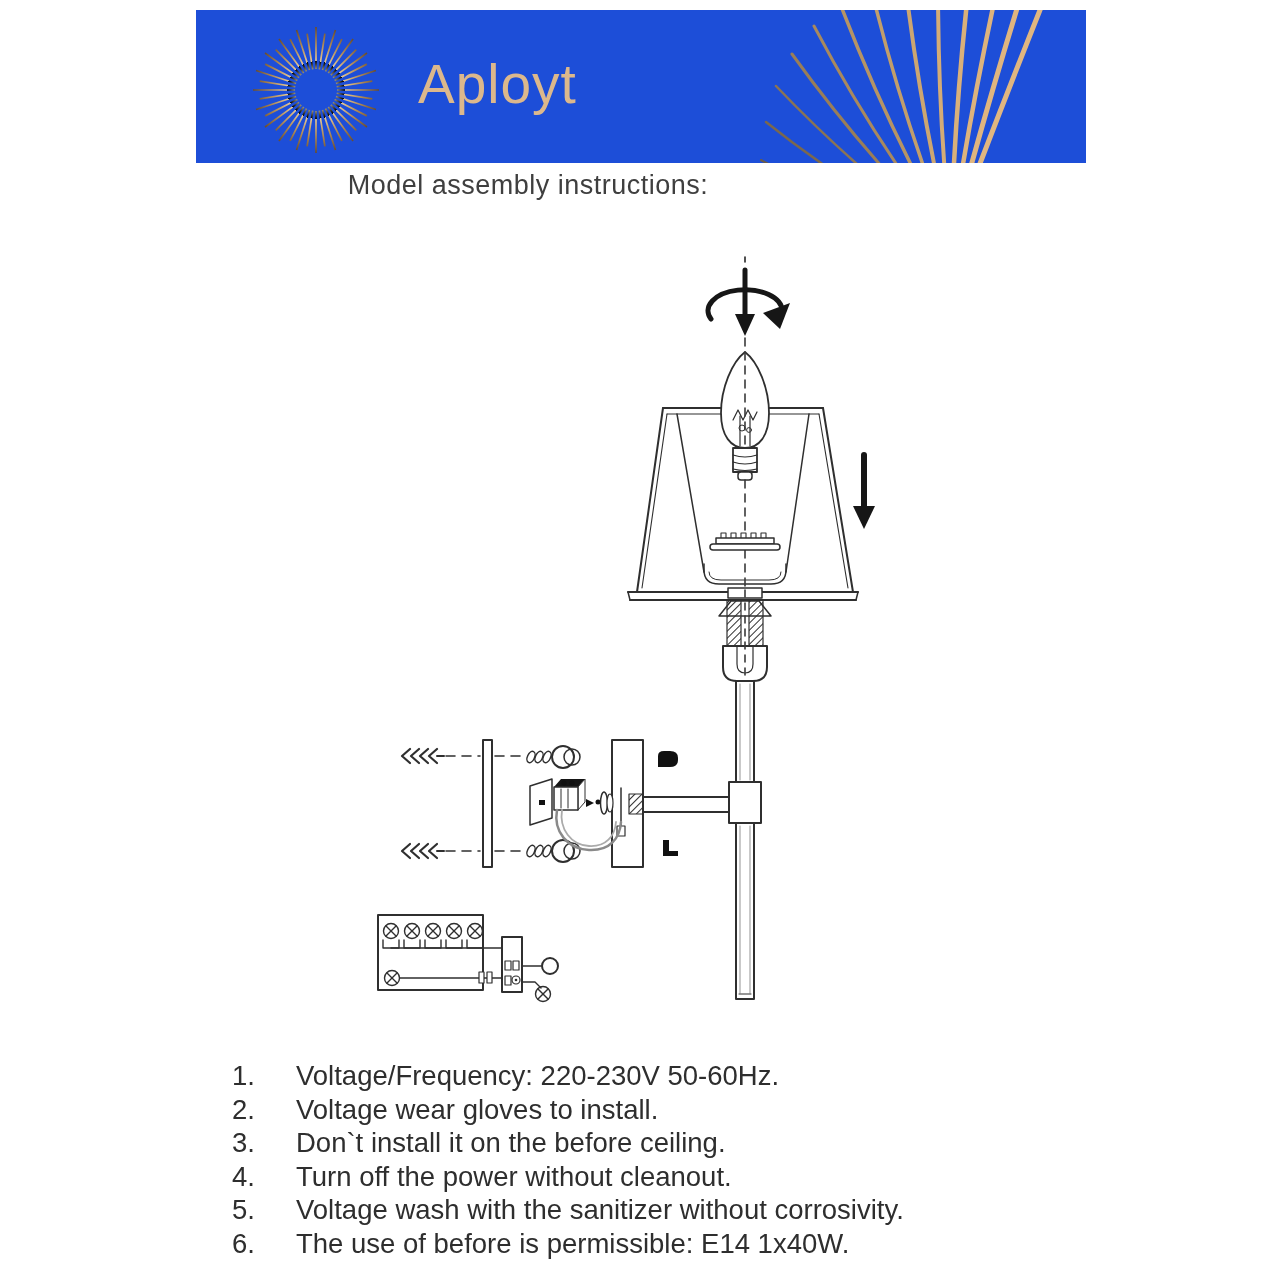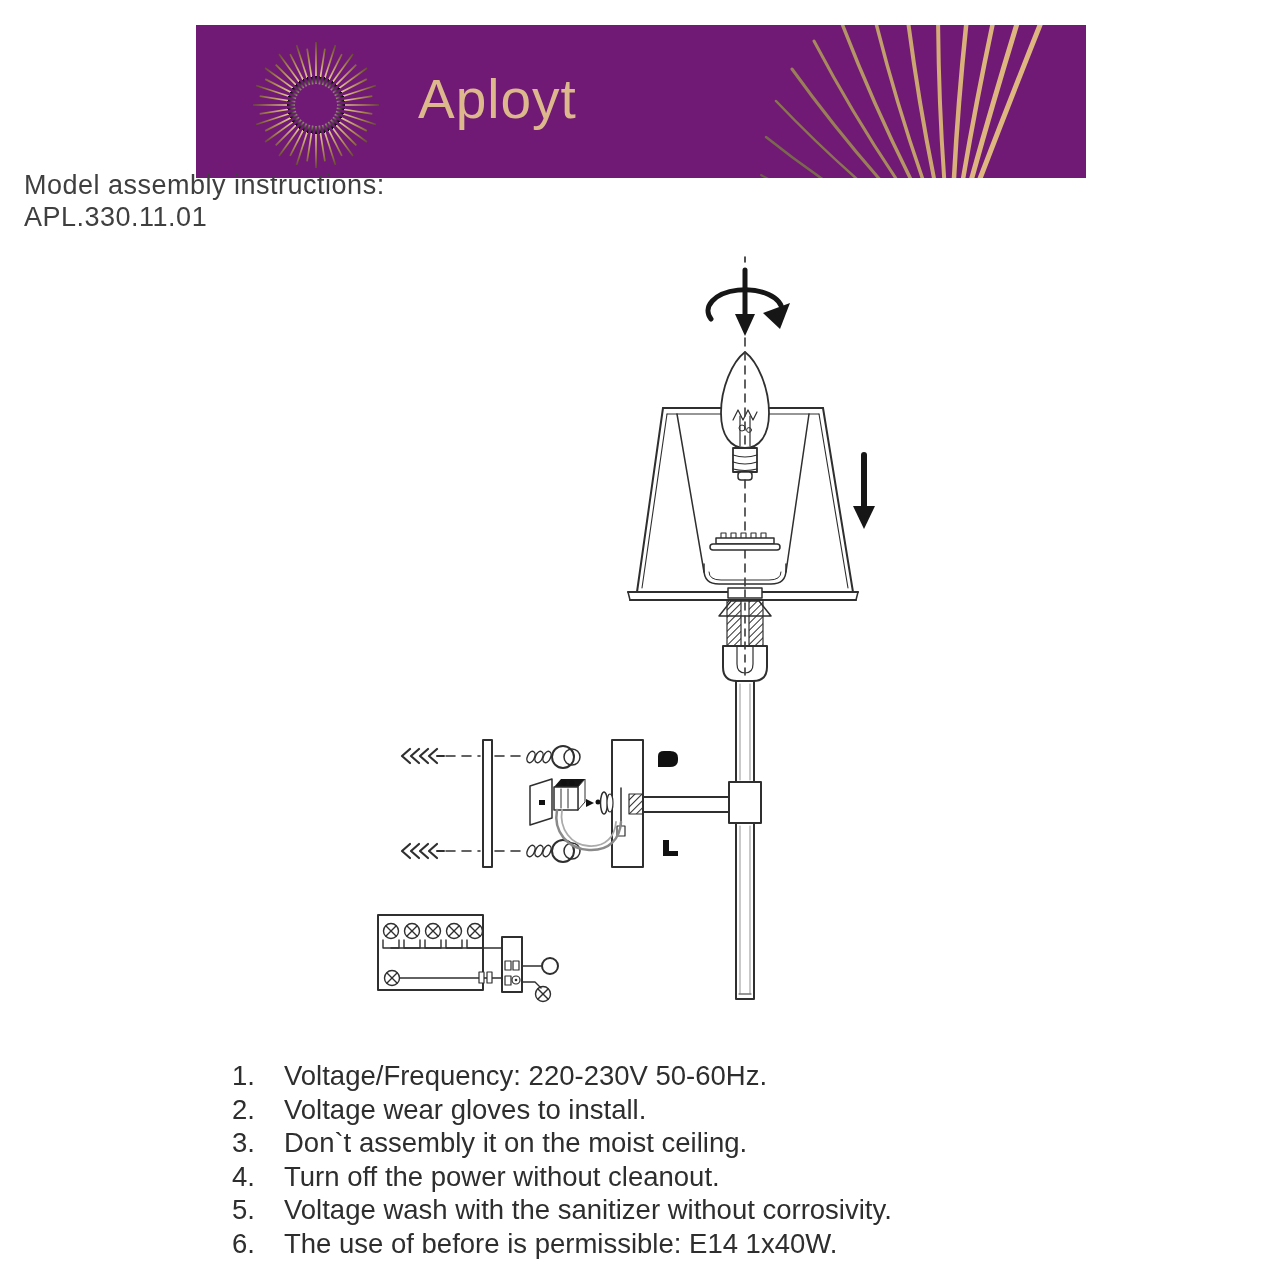--- a/index.html
+++ b/index.html
@@ -1,41 +1,41 @@
 <!DOCTYPE html>
 <html><head>
 <meta charset="utf-8">
 <style>
   html,body{margin:0;padding:0;background:#fff;}
   .page{position:relative;width:1280px;height:1280px;background:#fff;
         font-family:"Liberation Sans",sans-serif;overflow:hidden;}
 
   
-  .banner{position:absolute;left:196px;top:25px;width:890px;height:153px;
-          background:#701a75;overflow:hidden;}
+  .banner{position:absolute;left:196px;top:10px;width:890px;height:153px;
+          background:#1d4ed8;overflow:hidden;}
   .banner svg{position:absolute;top:0;}
   .sb-svg{left:34px;width:172px;height:153px;}
   .rays-svg{right:0;width:420px;height:153px;}
   .brand{position:absolute;left:222px;top:50%;transform:translateY(-54%);
          color:#dcb88c;font-size:55px;letter-spacing:1px;font-weight:400;
          font-family:"Liberation Sans",sans-serif;}
 
   
-  .title-block{position:absolute;left:0;top:169px;width:1056px;
-               color:#3f3f3f;padding-left:24px;}
+  .title-block{position:absolute;left:0;top:169px;width:1056px;text-align:center;
+               color:#3f3f3f;}
   .title-line{font-size:27px;line-height:32px;letter-spacing:.5px;}
 
   
   .diagram{position:absolute;left:0;top:250px;width:1280px;height:780px;}
 
   
   .instructions{position:absolute;left:232px;top:1059px;width:860px;color:#2e2e2e;}
   .item{display:flex;font-size:27.5px;line-height:33.6px;}
   .item .num{width:52px;flex:0 0 52px;}
-  .item .text{flex:1;}
+  .item .text{flex:1;margin-left:12px;}
 </style>
 </head>
 <body>
 
 <div class="page">
 
   <div class="banner">
     <svg class="sb-svg" viewBox="0 0 172 153">
       <defs>
         <radialGradient id="sbg" gradientUnits="userSpaceOnUse" cx="86" cy="80" r="64">
@@ -104,21 +104,20 @@
         <path d="M285,230 Q288,107 303,-26" stroke="#d9b07a" stroke-width="4.5"></path>
         <path d="M285,230 Q303,107 332,-26" stroke="#ddb37d" stroke-width="4.5"></path>
         <path d="M285,230 Q317,108 358,-24" stroke="#dfb57f" stroke-width="5"></path>
         <path d="M285,230 Q330,110 382,-20" stroke="#e0b680" stroke-width="5"></path>
       </g>
     </svg>
   </div>
 
   <div class="title-block">
     <div class="title-line">Model assembly instructions:</div>
-    <div class="title-line">APL.330.11.01</div>
   </div>
 
   <svg class="diagram" viewBox="0 250 1280 780" stroke-linecap="round" stroke-linejoin="round">
     <defs>
       <pattern id="hatch" width="5" height="5" patternUnits="userSpaceOnUse" patternTransform="rotate(45)">
         <line x1="0" y1="0" x2="0" y2="5" stroke="#2f2f2f" stroke-width="2"></line>
       </pattern>
     </defs>
 
     <g fill="none" stroke="#161616">
@@ -313,21 +312,21 @@
     <div class="item">
       <span class="num">1.</span>
       <span class="text">Voltage/Frequency: 220-230V 50-60Hz.</span>
     </div>
     <div class="item">
       <span class="num">2.</span>
       <span class="text">Voltage wear gloves to install.</span>
     </div>
     <div class="item">
       <span class="num">3.</span>
-      <span class="text">Don`t assembly it on the moist ceiling.</span>
+      <span class="text">Don`t install it on the before ceiling.</span>
     </div>
     <div class="item">
       <span class="num">4.</span>
       <span class="text">Turn off the power without cleanout.</span>
     </div>
     <div class="item">
       <span class="num">5.</span>
       <span class="text">Voltage wash with the sanitizer without corrosivity.</span>
     </div>
     <div class="item">

